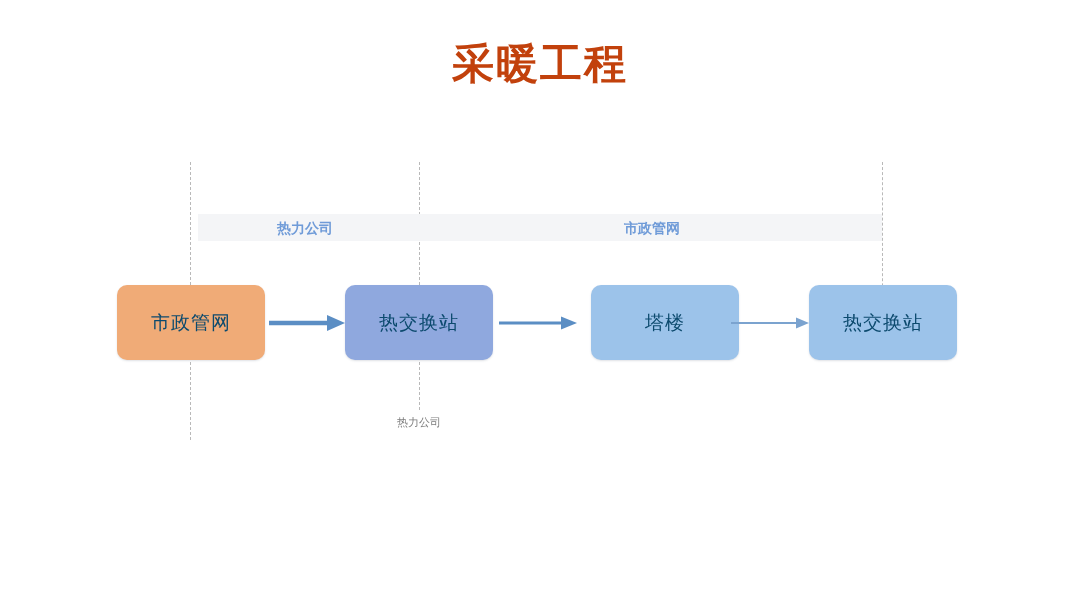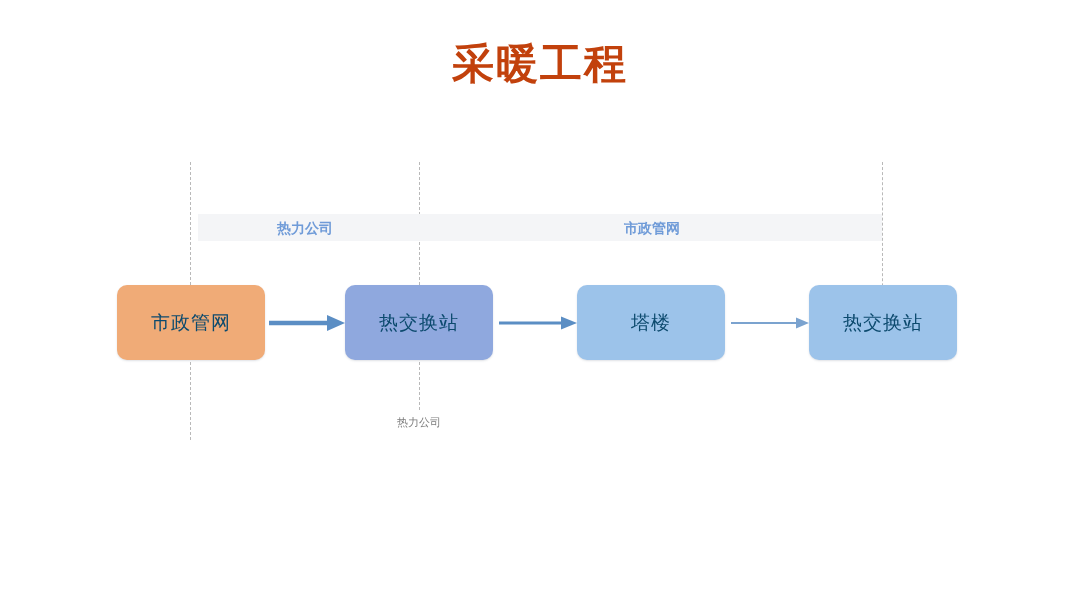--- a/index.html
+++ b/index.html
@@ -117,21 +117,21 @@
   <div class="phase-label" style="left:652px;">市政管网</div>
 
   <div class="node node-orange" style="left:117px;">
     <span>市政管网</span>
   </div>
 
   <div class="node node-periwinkle" style="left:345px;">
     <span>热交换站</span>
   </div>
 
-  <div class="node node-sky" style="left:577px;">
+  <div class="node node-sky" style="left:591px;">
     <span>塔楼</span>
   </div>
 
   <div class="node node-sky" style="left:809px;">
     <span>热交换站</span>
   </div>
 
   <div class="connector" style="left:269px; width:76px;">
     <svg width="76" height="36" viewBox="0 0 76 36">
       <line x1="0" y1="18" x2="60" y2="18" stroke="#5b8ec4" stroke-width="4.5"></line>

